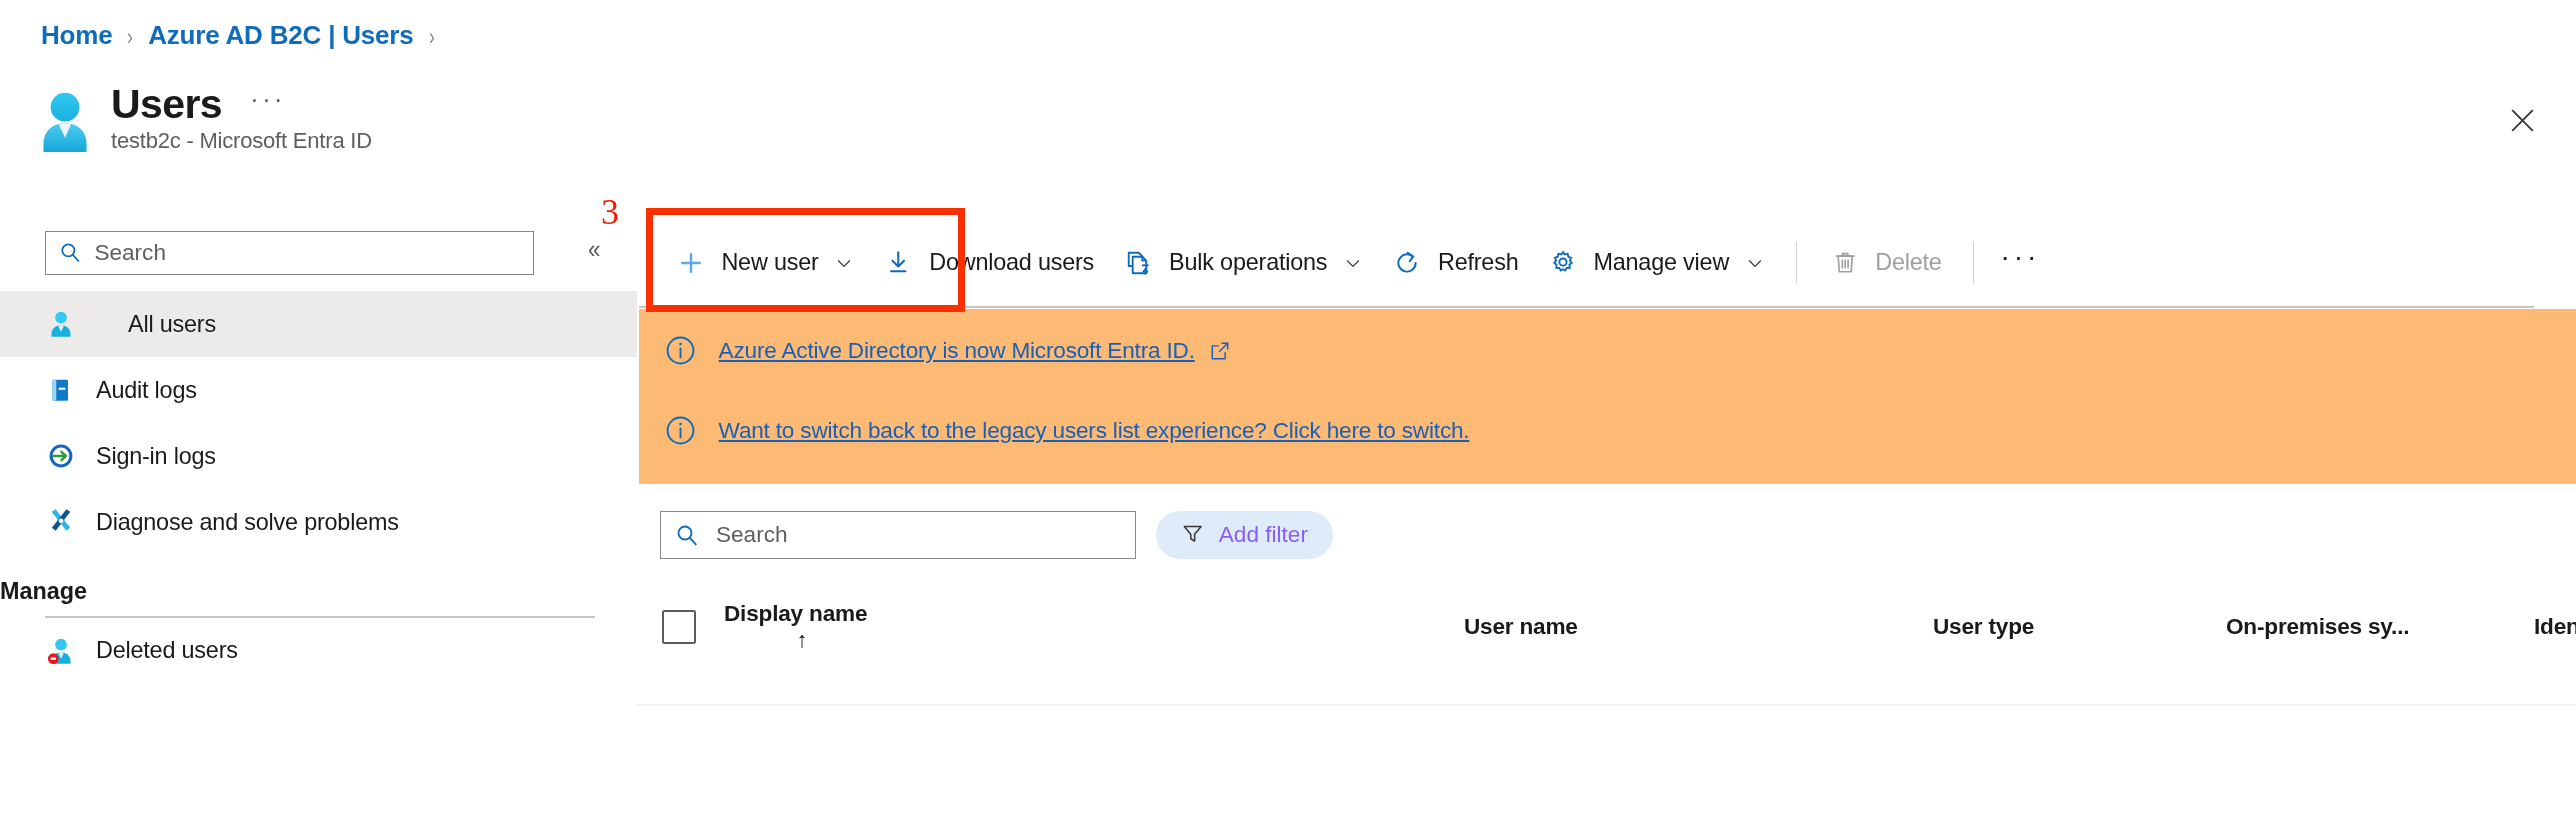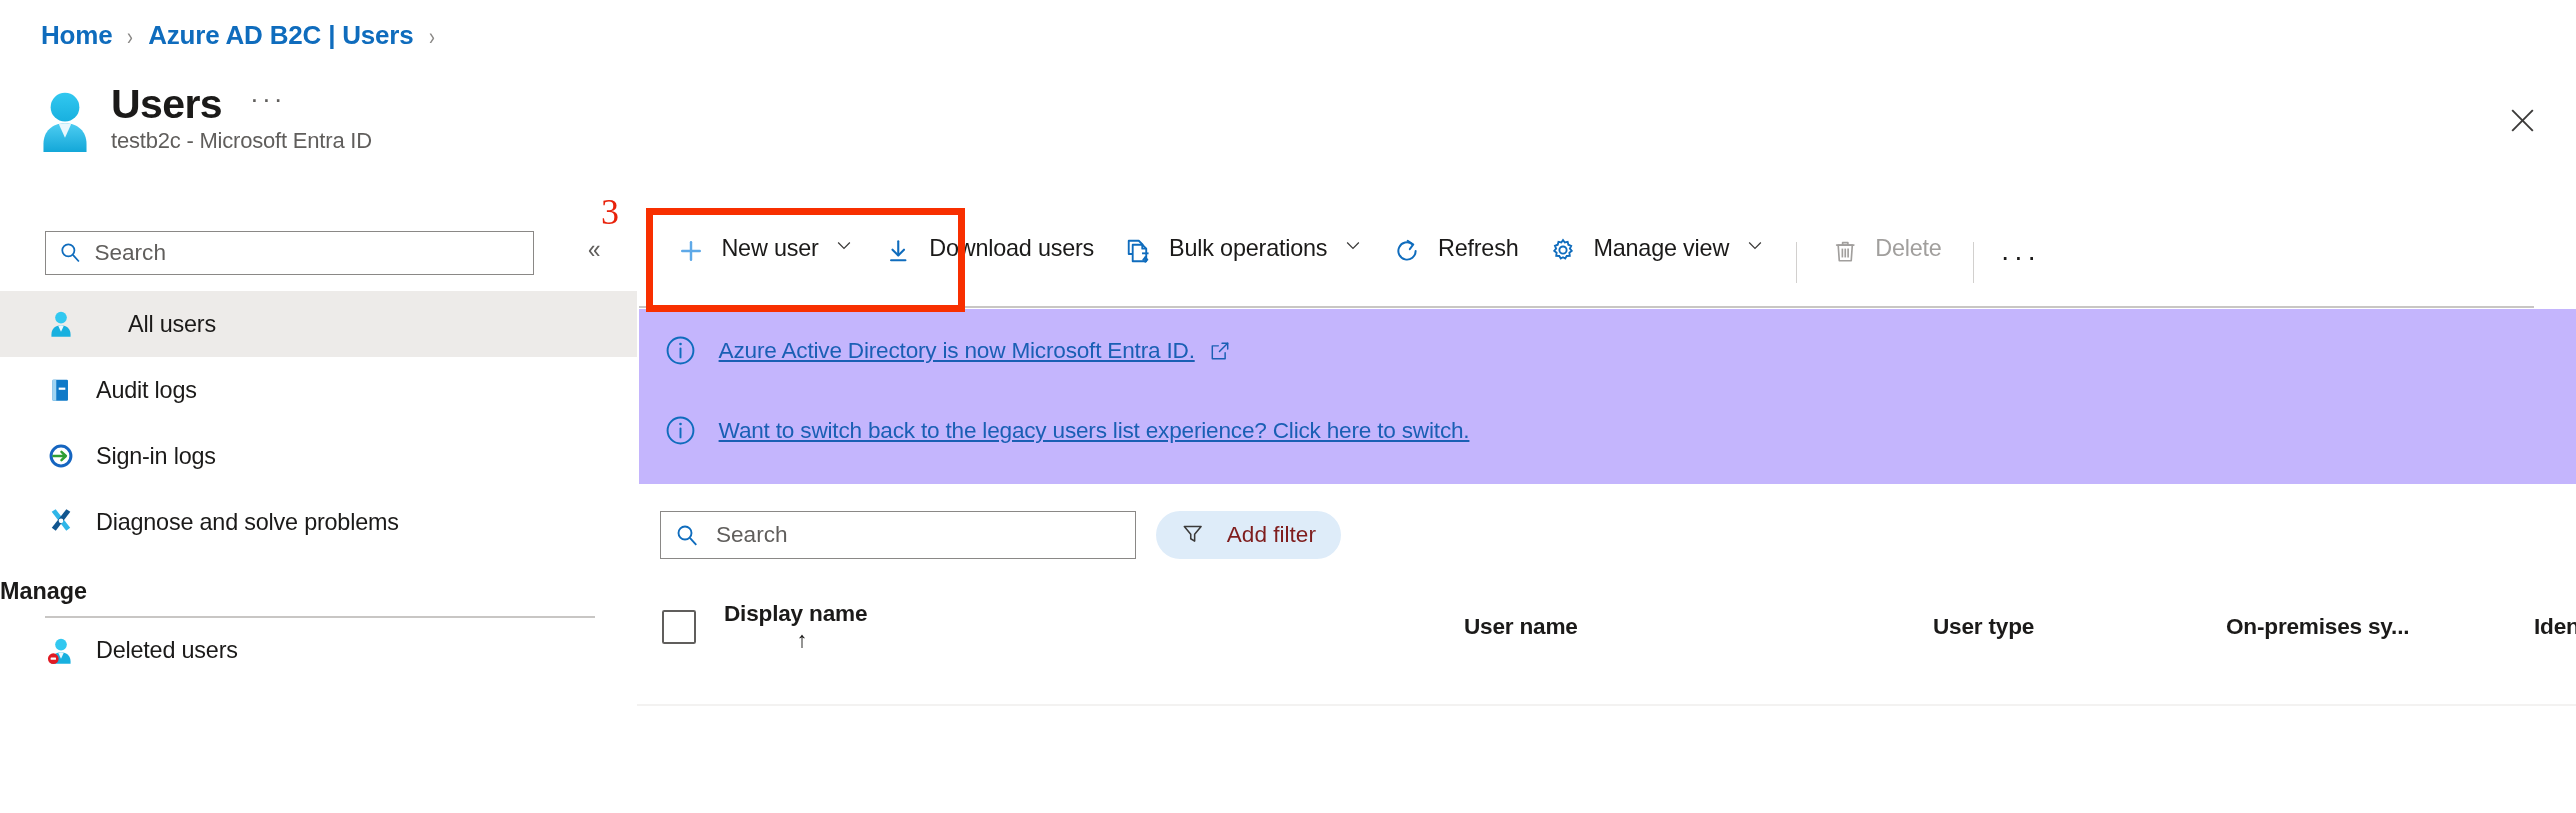--- a/index.html
+++ b/index.html
@@ -196,21 +196,21 @@
     top: 219px;
     right: 0;
     height: 87px;
     display: flex;
     align-items: center;
     padding-left: 23.4px;
     box-sizing: border-box;
   }
   .cmd {
     display: flex;
-    align-items: flex-start;
+    align-items: center;
     height: 56px;
     padding: 0 14px;
     cursor: pointer;
     white-space: nowrap;
   }
   .cmd .cmd-icon {
     width: 33px;
     height: 33px;
     flex: none;
     display: flex;
@@ -261,21 +261,21 @@
     background: #c8c6c4;
   }
 
   
   #info-banner {
     position: absolute;
     left: 1.6px;
     top: 309px;
     right: 0;
     height: 175px;
-    background: #c4b5fd;
+    background: #fdba74;
   }
   .banner-row {
     position: absolute;
     left: 25px;
     display: flex;
     align-items: center;
   }
   .banner-row .info-icon { width: 33px; height: 33px; flex: none; }
   .banner-row .banner-link {
     margin-left: 22px;
@@ -311,21 +311,21 @@
   #add-filter-btn {
     margin-left: 20px;
     height: 48px;
     border-radius: 26.5px;
     background: #deecf9;
     display: flex;
     align-items: center;
     padding: 0 25px;
     cursor: pointer;
   }
-  #add-filter-btn .lbl { margin-left: 22px; font-size: 22.6px; color: #7f1d1d; }
+  #add-filter-btn .lbl { margin-left: 14px; font-size: 22.6px; color: #8b5cf6; }
 
   
   #table-header {
     position: absolute;
     left: 0;
     top: 593px;
     height: 67px;
     display: flex;
     align-items: center;
   }

